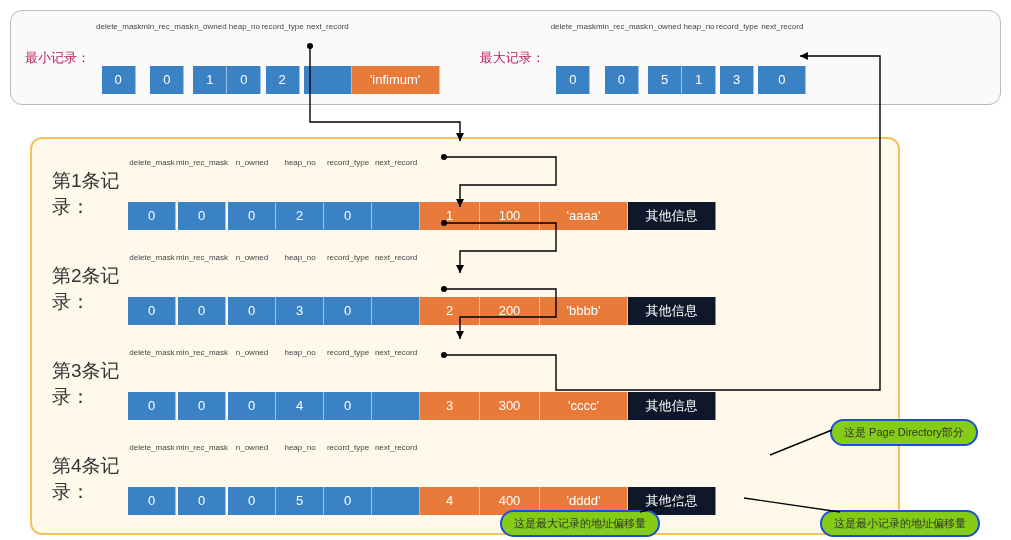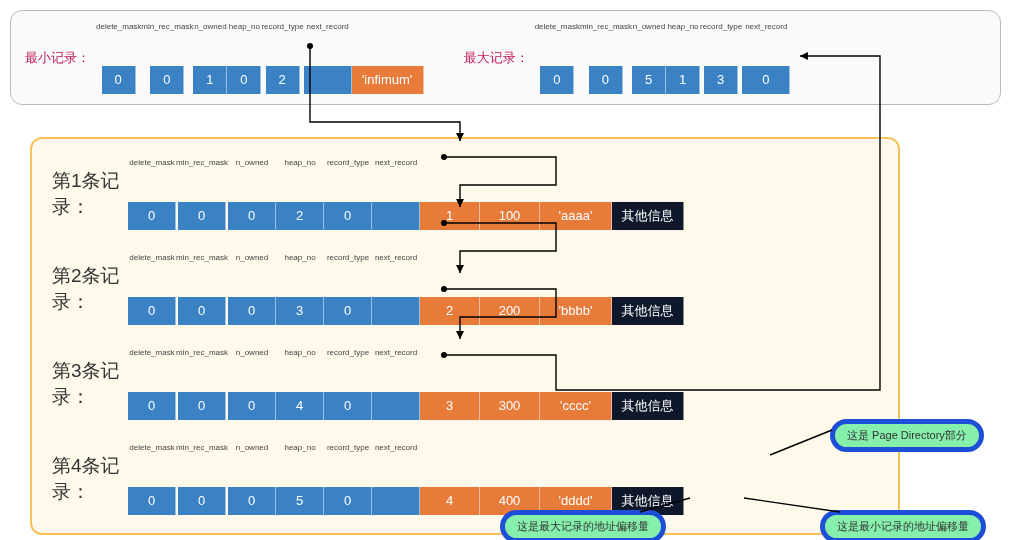--- a/index.html
+++ b/index.html
@@ -49,21 +49,21 @@
     height: 28px;
     line-height: 28px;
     text-align: center;
     color: #fff;
     font-size: 13px;
     border-right: 1px solid rgba(255,255,255,0.5);
   }
   .w34 { width: 34px; }
   .w48 { width: 48px; }
   .w60 { width: 60px; }
-  .w72 { width: 72px; }
+  .w72 { width: 88px; }
   .blue { background: #3b82c4; }
   .orange { background: #e87b3a; }
   .grey { background: #0f172a; }
   .row-strip { display: flex; align-items: flex-end; }
   .mid-box {
     border: 2px solid #f3c25b;
     background: #fff9ec;
     margin-top: 32px;
     padding: 18px 20px 14px 20px;
     width: 870px;
@@ -102,23 +102,23 @@
   .slot-lbl {
     position: absolute;
     top: 48px;
     width: 40px;
     text-align: right;
     font-size: 16px;
     color: #0f766e;
   }
   .balloon {
     position: absolute;
-    border: 5px solid #1d4ed8;
+    border: 2px solid #1d4ed8;
     border-radius: 999px;
-    background: #86efac;
+    background: #84cc16;
     padding: 4px 12px;
     font-size: 11px;
     color: #333;
     white-space: nowrap;
   }
   .watermark {
     position: absolute;
     right: 14px;
     bottom: 36px;
     font-size: 11px;

